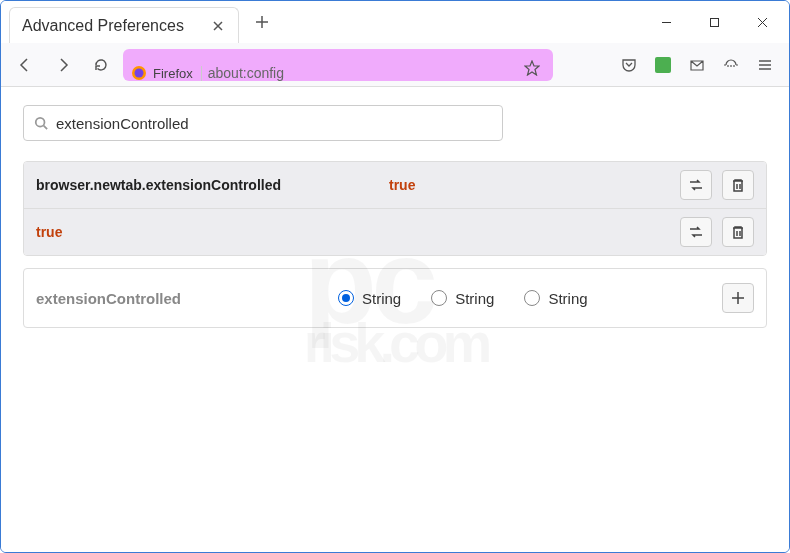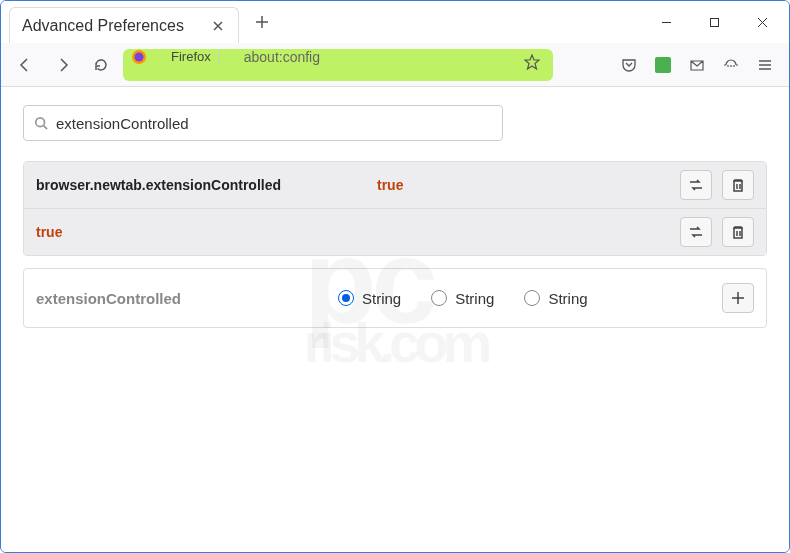--- a/index.html
+++ b/index.html
@@ -15,42 +15,42 @@
   .newtab-btn { width: 30px; height: 30px; display: flex; align-items: center; justify-content: center; margin-left: 8px; cursor: pointer; }
   .newtab-btn svg { width: 14px; height: 14px; stroke: #555; stroke-width: 1.5; }
   .window-controls { margin-left: auto; display: flex; gap: 2px; }
   .win-btn { width: 46px; height: 30px; display: flex; align-items: center; justify-content: center; cursor: pointer; }
   .win-btn svg { width: 11px; height: 11px; stroke: #333; stroke-width: 1; fill: none; }
   
   .toolbar { height: 44px; display: flex; align-items: center; padding: 0 8px; gap: 6px; border-bottom: 1px solid #ddd; background: #f9f9fb; }
   .nav-btn { width: 32px; height: 32px; display: flex; align-items: center; justify-content: center; cursor: pointer; border-radius: 4px; }
   .nav-btn svg { width: 16px; height: 16px; stroke: #555; stroke-width: 1.5; fill: none; }
   
-  .urlbar { flex: 1; height: 32px; display: flex; align-items: flex-start; background: #bef264; border-radius: 6px; padding: 0 8px; gap: 24px; max-width: 430px; }
+  .urlbar { flex: 1; height: 32px; display: flex; align-items: flex-end; background: #f0abfc; border-radius: 6px; padding: 0 8px; gap: 6px; max-width: 430px; }
   .urlbar .ff-logo { width: 16px; height: 16px; flex-shrink: 0; }
   .identity { font-size: 13px; color: #444; padding-right: 8px; border-right: 1px solid #ccc; }
   .url-text { font-size: 14px; color: #666; flex: 1; }
   .star-btn { width: 26px; height: 26px; display: flex; align-items: center; justify-content: center; cursor: pointer; }
   .star-btn svg { width: 16px; height: 16px; stroke: #555; stroke-width: 1.2; fill: none; }
   
   .toolbar-icons { display: flex; gap: 2px; margin-left: auto; }
   .tbar-btn { width: 32px; height: 32px; display: flex; align-items: center; justify-content: center; cursor: pointer; border-radius: 4px; }
   .tbar-btn svg { width: 16px; height: 16px; }
   
   .content { flex: 1; padding: 18px 22px; background: #fff; overflow: auto; }
   
   .search-row { display: flex; align-items: center; gap: 14px; margin-bottom: 20px; }
   .search-box { flex: 1; max-width: 480px; height: 36px; border: 1px solid #ccc; border-radius: 4px; display: flex; align-items: center; padding: 0 10px; gap: 8px; }
   .search-box svg { width: 14px; height: 14px; stroke: #999; stroke-width: 2; fill: none; }
   .search-box input { border: none; outline: none; font-size: 15px; flex: 1; color: #333; background: transparent; }
   .checkbox-label { display: flex; align-items: center; gap: 8px; font-size: 15px; color: #333; cursor: pointer; }
   .checkbox { width: 16px; height: 16px; border: 1px solid #888; border-radius: 3px; }
   
   .prefs-box { border: 1px solid #ddd; border-radius: 4px; overflow: hidden; }
-  .pref-row { display: flex; align-items: center; min-height: 44px; padding: 8px 12px; gap: 16px; }
+  .pref-row { display: flex; align-items: center; min-height: 44px; padding: 8px 12px; gap: 28px; }
   .pref-row.modified { background: #ededf0; }
   .pref-row + .pref-row { border-top: 1px solid #ddd; }
   .pref-name { font-size: 14px; font-weight: 700; color: #222; width: 325px; word-break: break-word; }
   .pref-value { font-size: 14px; font-weight: 700; color: #c2410c; flex: 1; }
   .pref-actions { display: flex; gap: 10px; }
   .action-btn { width: 32px; height: 30px; border: 1px solid #ccc; background: #f7f7f7; border-radius: 4px; display: flex; align-items: center; justify-content: center; cursor: pointer; }
   .action-btn svg { width: 16px; height: 16px; stroke: #444; stroke-width: 1.5; fill: none; }
   
   .add-box { border: 1px solid #ddd; border-radius: 4px; margin-top: 12px; padding: 14px 12px; display: flex; align-items: center; gap: 12px; }
   .add-name { font-size: 15px; font-weight: 700; color: #888; width: 290px; }

